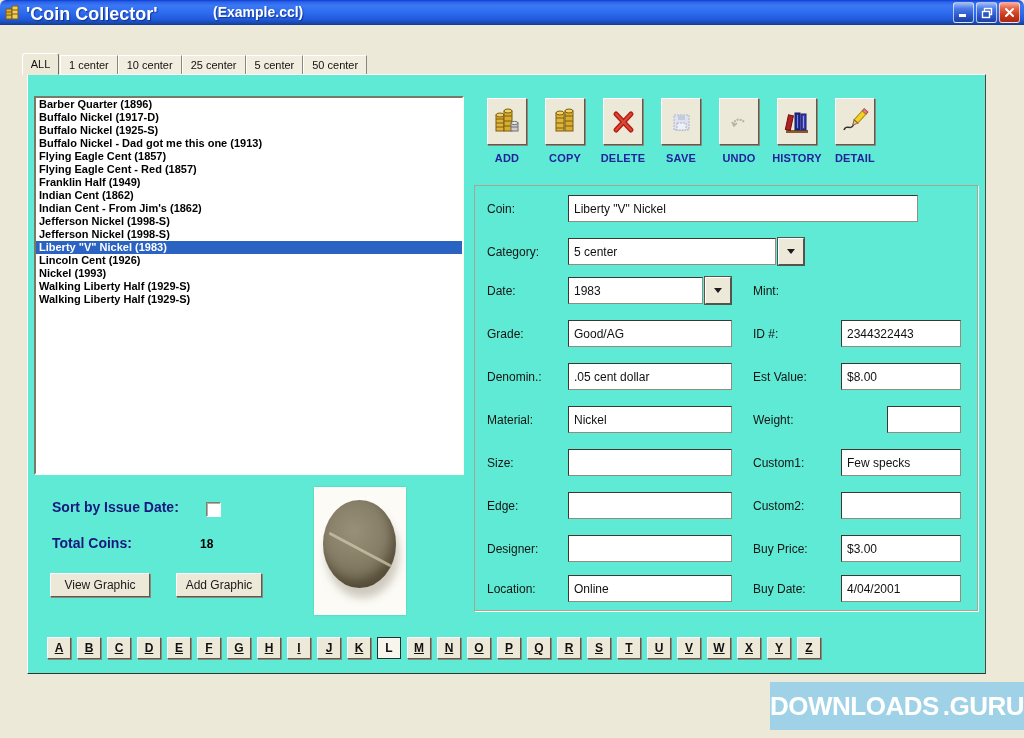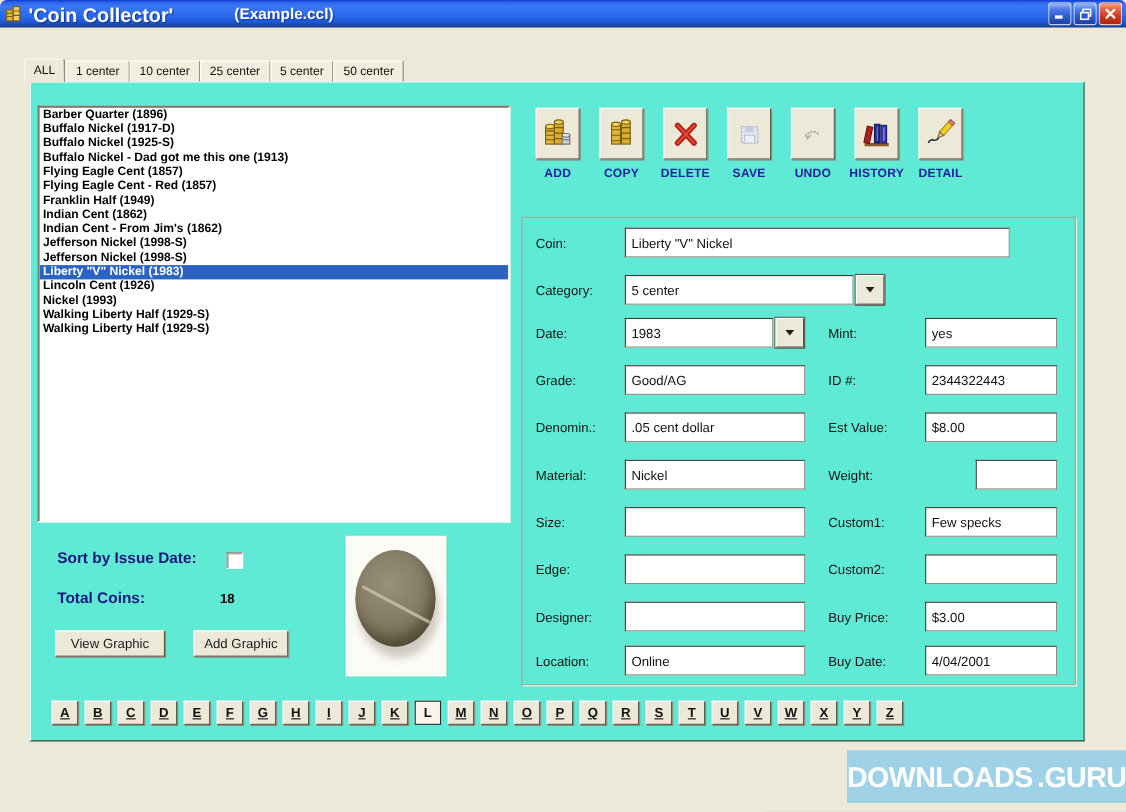--- a/index.html
+++ b/index.html
@@ -39,21 +39,21 @@
     padding-left:3px;white-space:nowrap;}
   .list-item.selected{background:#2a63c2;color:#fff;}
   
   .toolbar{position:absolute;left:450px;top:23px;display:flex;}
   .tool{width:58px;display:flex;flex-direction:column;align-items:center;}
   .toolbtn{width:40px;height:47px;background:#ece9d8;border:1px solid;cursor:default;padding:0;
     border-color:#fff #5d5b4d #5d5b4d #fff;box-shadow:1px 1px 0 #8b897a;
     display:flex;align-items:center;justify-content:center;}
   .toollabel{margin-top:7px;font-size:11px;font-weight:bold;color:#22229c;letter-spacing:.2px;}
   
-  .groupbox{position:absolute;left:446px;top:122px;width:504px;height:426px;
+  .groupbox{position:absolute;left:446px;top:110px;width:504px;height:426px;
     border:1px solid #a8a592;box-shadow:1px 1px 0 #fbfaf2;box-sizing:border-box;}
   .gb-row{position:absolute;left:0;width:100%;height:28px;}
   .r1{top:9px}.r2{top:52px}.r3{top:91px}.r4{top:134px}.r5{top:177px}
   .r6{top:220px}.r7{top:263px}.r8{top:306px}.r9{top:349px}.r10{top:389px}
   .gb-label{position:absolute;left:12px;top:7px;font-size:12px;color:#141414;}
   .gb-label.right{left:278px;}
   .fld{position:absolute;top:0;height:27px;background:#fff;border:1px solid;
     border-color:#3b392f #8f8d7d #8f8d7d #3b392f;font-family:"Liberation Sans",sans-serif;
     font-size:12px;color:#111;padding:0 5px;box-sizing:border-box;outline:none;}
   .fld.l{left:93px;width:164px}
@@ -270,21 +270,20 @@
             <div class="tri"></div>
           </div>
       </div>
       <div class="gb-row r3">
         <span class="gb-label">Date:</span>
         <input class="fld date" type="text" value="1983" style="">
         <div class="dropbtn date">
             <div class="tri"></div>
           </div>
         <span class="gb-label right">Mint:</span>
-        <input class="fld r" type="text" value="yes" style="">
       </div>
       <div class="gb-row r4">
         <span class="gb-label">Grade:</span>
         <input class="fld l" type="text" value="Good/AG" style="">
         <span class="gb-label right">ID #:</span>
         <input class="fld r" type="text" value="2344322443" style="">
       </div>
       <div class="gb-row r5">
         <span class="gb-label">Denomin.:</span>
         <input class="fld l" type="text" value=".05 cent dollar" style="">

